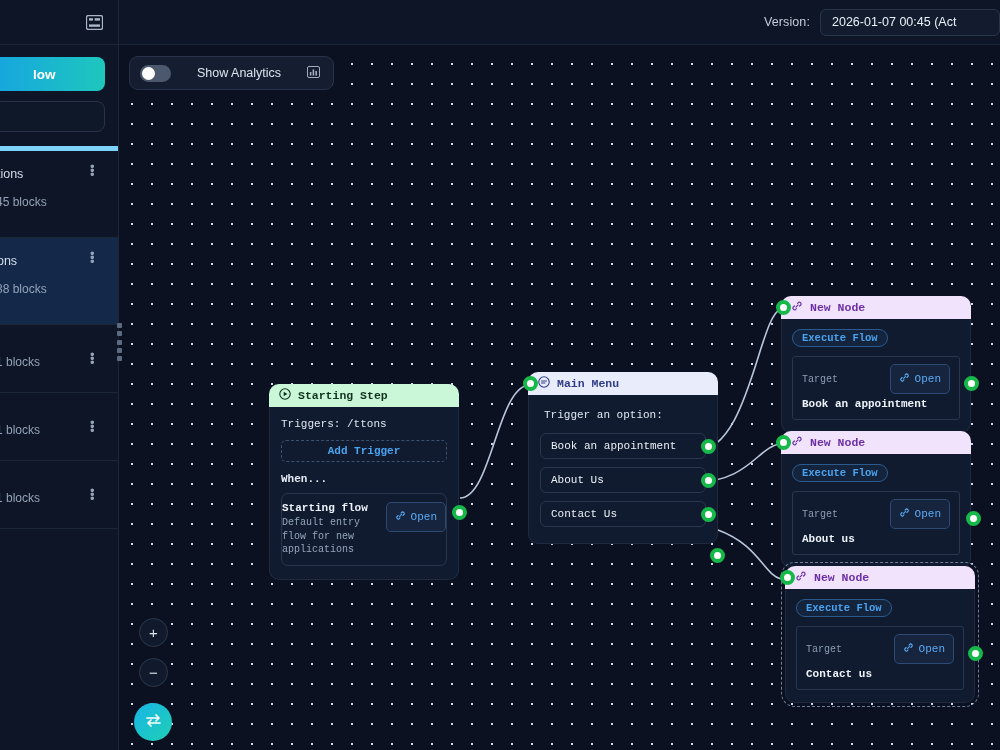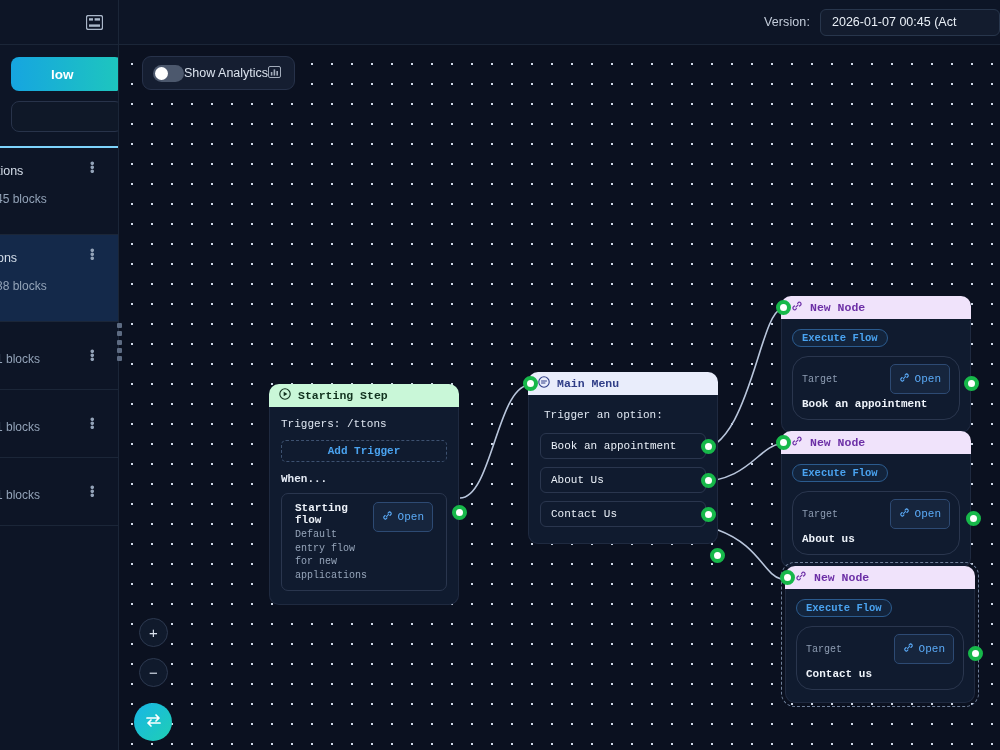--- a/index.html
+++ b/index.html
@@ -49,21 +49,21 @@
     width: 78px; height: 30px; margin-left: -6px;
     background: #182033; border: 1px solid #252f44; border-radius: 6px;
     display: flex; align-items: center; justify-content: space-between;
     padding: 0 7px; color: #c9d3e0; font-size: 12.5px; white-space: nowrap;
   }
   .bolt-icon { width: 12px; height: 14px; flex: 0 0 auto; opacity: .72; }
   .sb-dots {
     width: 20px; text-align: center; color: #9fb0c6; font-size: 15px;
     letter-spacing: 1px; line-height: 8px; margin-left: 4px;
   }
-  .sb-actions { padding: 12px 0 14px 18px; border-bottom: 2px solid #7dd3fc; }
+  .sb-actions { padding: 12px 0 14px 0; border-bottom: 5px solid #7dd3fc; }
   .sb-newflow {
     height: 34px; width: 112px; margin-left: -7px; border-radius: 8px;
     background: linear-gradient(90deg,#16a5e0 0%,#1ec7bd 100%);
     color: #ffffff; font-size: 13.5px; font-weight: 700;
     display: flex; align-items: center; padding-left: 40px;
   }
   .sb-secondary {
     height: 31px; width: 112px; margin: 10px 0 0 -7px; border-radius: 8px;
     background: #0f1828; border: 1px solid #2a3purple; border: 1px solid #28334a;
   }
@@ -97,23 +97,23 @@
 
   
   .canvas {
     position: absolute; left: 119px; top: 45px; width: 881px; height: 705px;
     background-color: #0b1120;
     background-image: radial-gradient(#cfd8e6 1.1px, transparent 1.2px);
     background-size: 20px 20px; background-position: 3px 9px;
     overflow: hidden;
   }
   .analytics-toggle {
-    position: absolute; left: 23px; top: 11px; height: 34px;
+    position: absolute; left: 10px; top: 11px; height: 34px;
     background: #16203459; background: #151e31; border: 1px solid #27324a;
-    border-radius: 9px; display: flex; align-items: center; gap: 0;
+    border-radius: 9px; display: flex; align-items: center; gap: 26px;
     padding: 0 13px 0 10px; z-index: 20;
   }
   .switch {
     width: 31px; height: 17px; border-radius: 10px; background: #4c586d;
     position: relative; flex: 0 0 auto;
   }
   .switch .knob {
     position: absolute; left: 2px; top: 2px; width: 13px; height: 13px;
     border-radius: 50%; background: #ffffff;
   }
@@ -141,21 +141,21 @@
   #node-start .node-head { background: #c9f7d8; color: #12321f; }
   #node-start .node-body { padding: 11px 11px 13px; }
   .trig-text { font-size: 11px; color: #dde5f0; margin-bottom: 10px; }
   .add-trigger {
     height: 22px; border: 1px dashed #3d5170; border-radius: 5px;
     display: flex; align-items: center; justify-content: center;
     color: #4aa3f0; font-size: 11px; font-weight: 700; margin-bottom: 11px;
   }
   .when-text { font-size: 11px; font-weight: 700; color: #e4eaf4; margin-bottom: 8px; }
   .flow-card {
-    border: 1px solid #2a364e; border-radius: 7px; padding: 8px 13px;
+    border: 1px solid #2a364e; border-radius: 7px; padding: 8px 0;
     display: flex; align-items: flex-start; gap: 6px;
   }
   .flow-card-main { flex: 1; min-width: 0; }
   .flow-title { font-size: 11px; font-weight: 700; color: #eef3fa; }
   .flow-sub { font-size: 10px; color: #96a5ba; line-height: 1.35; margin-top: 2px; }
   .open-btn {
     flex: 0 0 auto; height: 30px; border: 1px solid #2d4straight; border: 1px solid #2d4a73;
     border-radius: 5px; background: #16253d; color: #5aa9f5;
     font-size: 11px; display: flex; align-items: center; gap: 5px; padding: 0 8px;
   }
@@ -176,21 +176,21 @@
   
   .node-new { width: 190px; }
   .node-new .node-head { background: #f0e3fb; color: #6c2fa6; }
   .node-new .node-body { padding: 9px 10px 12px; }
   .exec-badge {
     display: inline-flex; align-items: center; height: 18px; padding: 0 9px;
     border: 1px solid #2b5b8e; border-radius: 10px; background: #13243c;
     color: #4aa3f0; font-size: 10.5px; font-weight: 700; margin-bottom: 9px;
   }
   .target-card {
-    border: 1px solid #2a364e; border-radius: 16px; padding: 7px 9px 9px;
+    border: 1px solid #2a364e; border-radius: 3px; padding: 7px 9px 9px;
   }
   .target-row { display: flex; align-items: center; justify-content: space-between; }
   .target-label { font-size: 10px; color: #8d9cb2; }
   .target-value { font-size: 11px; font-weight: 700; color: #eef3fa; margin-top: 4px; }
   #node-new-3 {
     outline: 1px dashed #6f7f99; outline-offset: 3px;
   }
 
   
   .handle {

